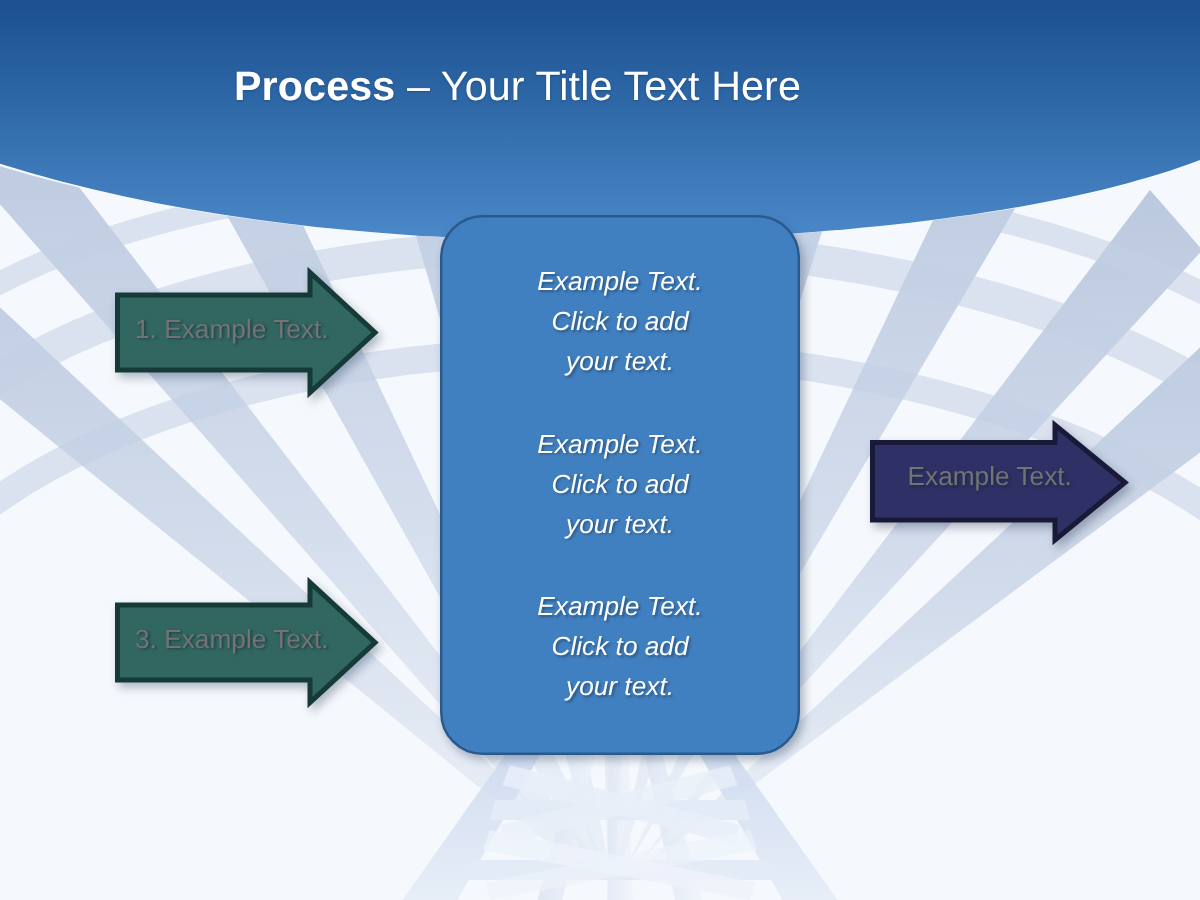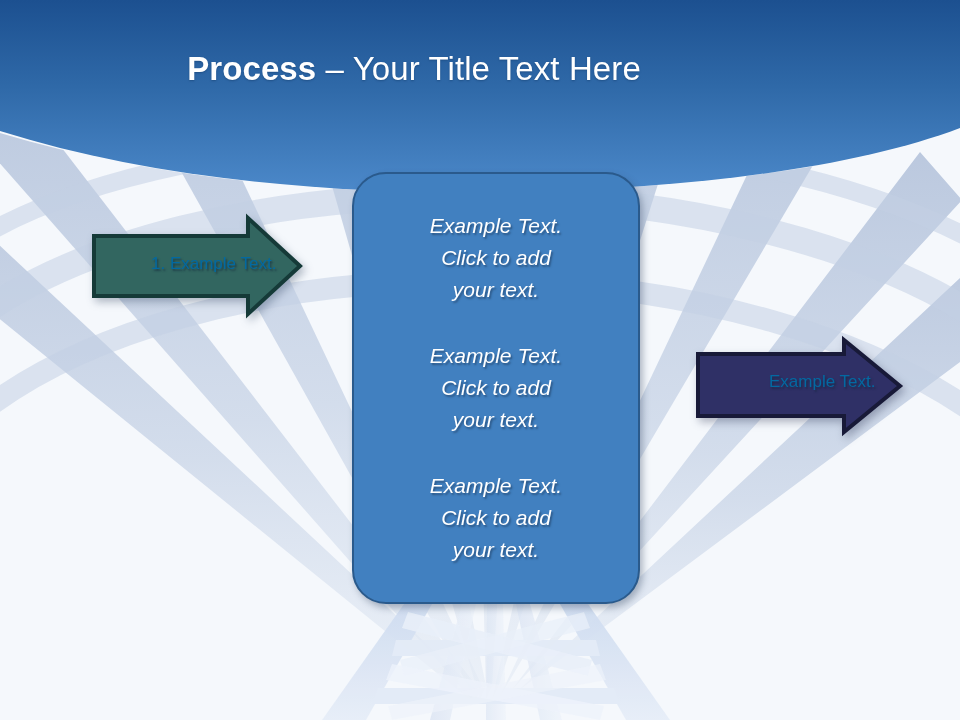--- a/index.html
+++ b/index.html
@@ -74,27 +74,26 @@
   .box-para:last-child { margin-bottom: 0; }
 
   
   .arrow-wrap {
     position: absolute;
     z-index: 30;
   }
   .arrow-wrap svg { display: block; overflow: visible; }
   .arrow-label {
     position: absolute;
-    color: #0369a1;
-    font-size: 17px;
+    color: #737373;
+    font-size: 21px;
     line-height: 20px;
     white-space: nowrap;
     text-shadow: 1.5px 1.5px 2px rgba(20,40,60,0.6);
     pointer-events: none;
-    margin-left: 43px;
   }
 
   #arrow-1 { left: 92px; top: 216px; }
   #arrow-2 { left: 92px; top: 340px; }
   #arrow-3 { left: 92px; top: 464px; }
   #arrow-4 { left: 696px; top: 338px; }
 
   #arrow-1 .arrow-label,
   #arrow-2 .arrow-label,
   #arrow-3 .arrow-label { left: 16px; top: 38px; }
@@ -191,20 +190,26 @@
   </div>
 
   <div class="arrow-wrap" id="arrow-1">
     <svg width="212" height="100" viewBox="0 0 212 100">
       <polygon points="2,20 156,20 156,2 208,50 156,98 156,80 2,80" fill="#326660" stroke="#153a38" stroke-width="4" stroke-linejoin="miter" style="filter: drop-shadow(3px 4px 4px rgba(40,60,90,0.35));"></polygon>
     </svg>
     <span class="arrow-label">1. Example Text.</span>
   </div>
 
 
+  <div class="arrow-wrap" id="arrow-3">
+    <svg width="212" height="100" viewBox="0 0 212 100">
+      <polygon points="2,20 156,20 156,2 208,50 156,98 156,80 2,80" fill="#326660" stroke="#153a38" stroke-width="4" stroke-linejoin="miter" style="filter: drop-shadow(3px 4px 4px rgba(40,60,90,0.35));"></polygon>
+    </svg>
+    <span class="arrow-label">3. Example Text.</span>
+  </div>
 
   <div class="arrow-wrap" id="arrow-4">
     <svg width="208" height="96" viewBox="0 0 208 96">
       <polygon points="2,16 148,16 148,2 204,48 148,94 148,78 2,78" fill="#2f3066" stroke="#181a38" stroke-width="4" stroke-linejoin="miter" style="filter: drop-shadow(3px 4px 4px rgba(40,50,80,0.35));"></polygon>
     </svg>
     <span class="arrow-label">Example Text.</span>
   </div>
 
 </div>
 

